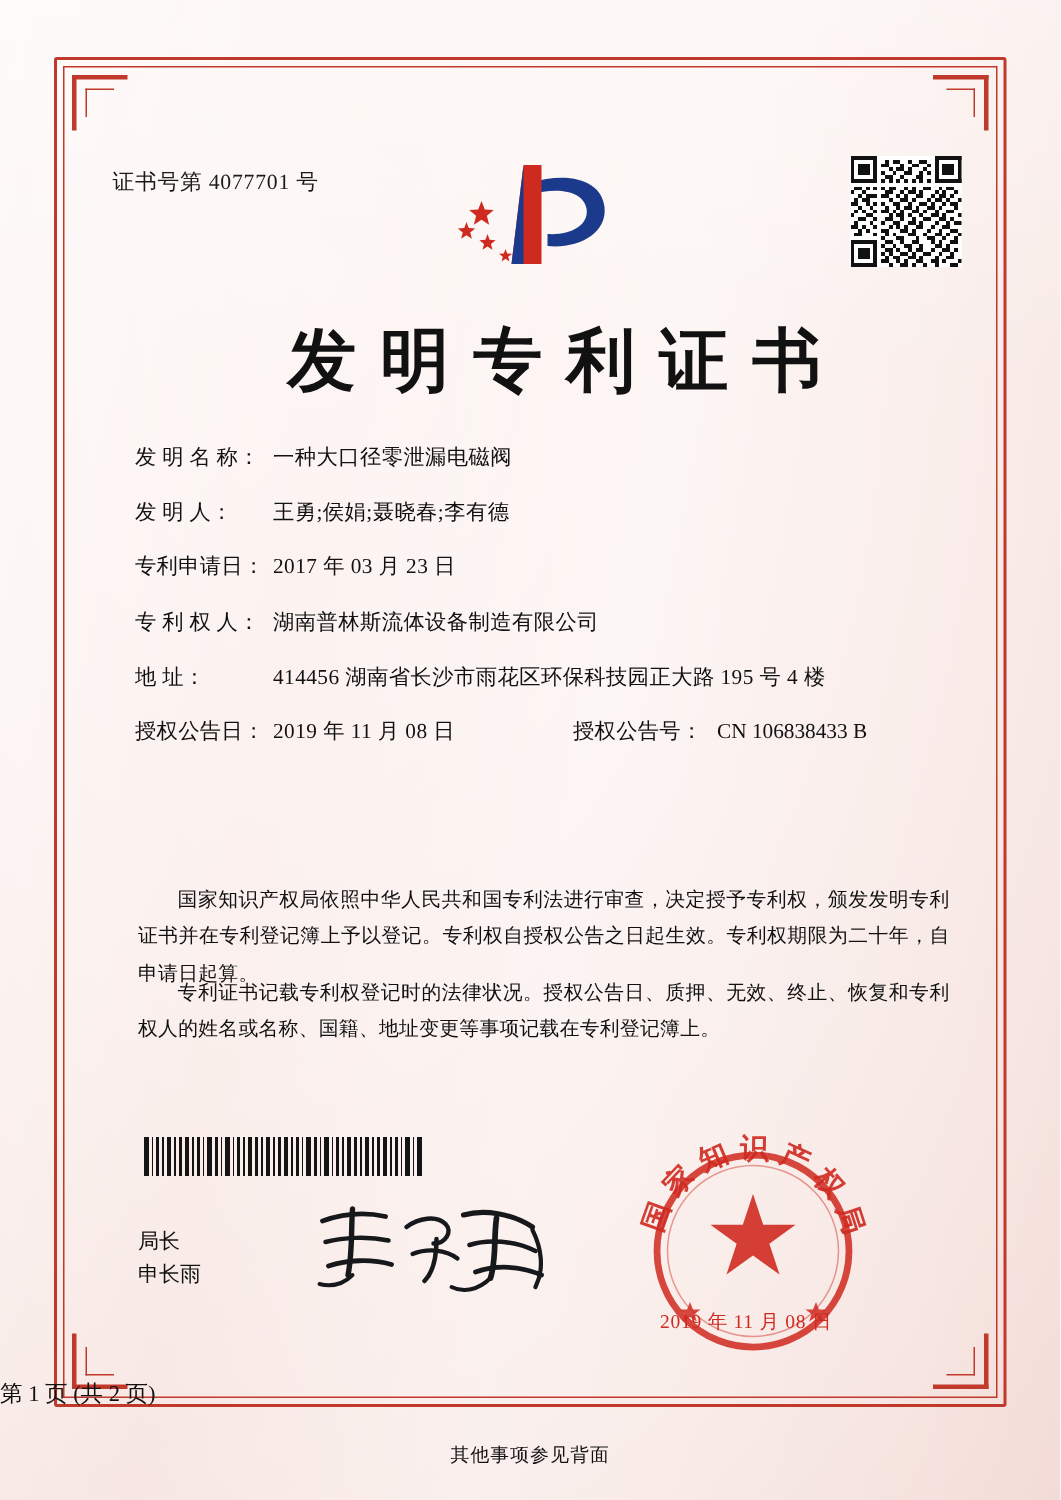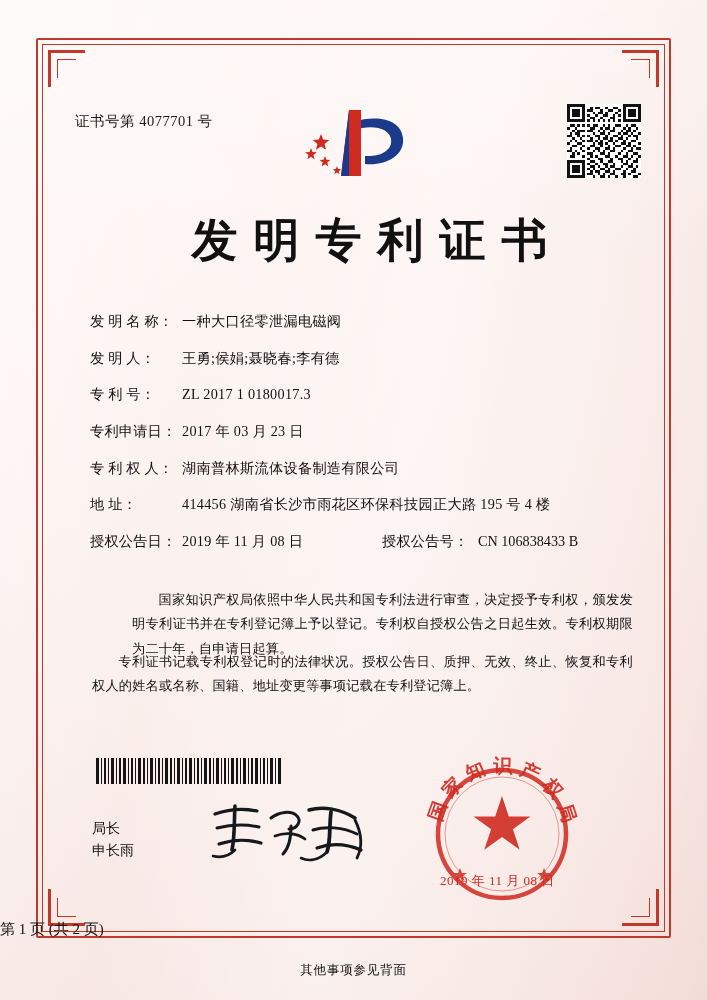--- a/index.html
+++ b/index.html
@@ -122,21 +122,20 @@
     text-indent: 16px;
     font-family: Liberation Serif, serif;
     margin-left: 32px;
   }
 
   .fields {
     position: absolute;
     left: 90px;
     right: 70px;
     top: 296px;
-    margin-top: 16px;
   }
   .field-row {
     display: flex;
     align-items: flex-start;
     margin-bottom: 17.5px;
     font-size: 14.2px;
     color: #111;
     line-height: 1.35;
   }
   .field-label {
@@ -163,21 +162,21 @@
     position: absolute;
     left: 92px;
     right: 74px;
     font-size: 13.2px;
     line-height: 1.85;
     color: #111;
     text-align: justify;
     text-indent: 2em;
     letter-spacing: 0.2px;
   }
-  .para.p1 { top: 588px; margin-left: 40px; }
+  .para.p1 { top: 588px; }
   .para.p2 { top: 650px; }
 
   
   .barcode {
     position: absolute;
     left: 96px;
     top: 758px;
     width: 186px;
     height: 26px;
   }
@@ -497,24 +496,20 @@
   <div class="fields">
     <div class="field-row">
       <div class="field-label">发 明 名 称：</div>
       <div class="field-value">一种大口径零泄漏电磁阀</div>
     </div>
     <div class="field-row">
       <div class="field-label">发 明 人：</div>
       <div class="field-value">王勇;侯娟;聂晓春;李有德</div>
     </div>
     <div class="field-row">
-      <div class="field-label">专 利 号：</div>
-      <div class="field-value">ZL 2017 1 0180017.3</div>
-    </div>
-    <div class="field-row">
       <div class="field-label">专利申请日：</div>
       <div class="field-value">2017 年 03 月 23 日</div>
     </div>
     <div class="field-row">
       <div class="field-label">专 利 权 人：</div>
       <div class="field-value">湖南普林斯流体设备制造有限公司</div>
     </div>
     <div class="field-row">
       <div class="field-label">地 址：</div>
       <div class="field-value">414456 湖南省长沙市雨花区环保科技园正大路 195 号 4 楼</div>

